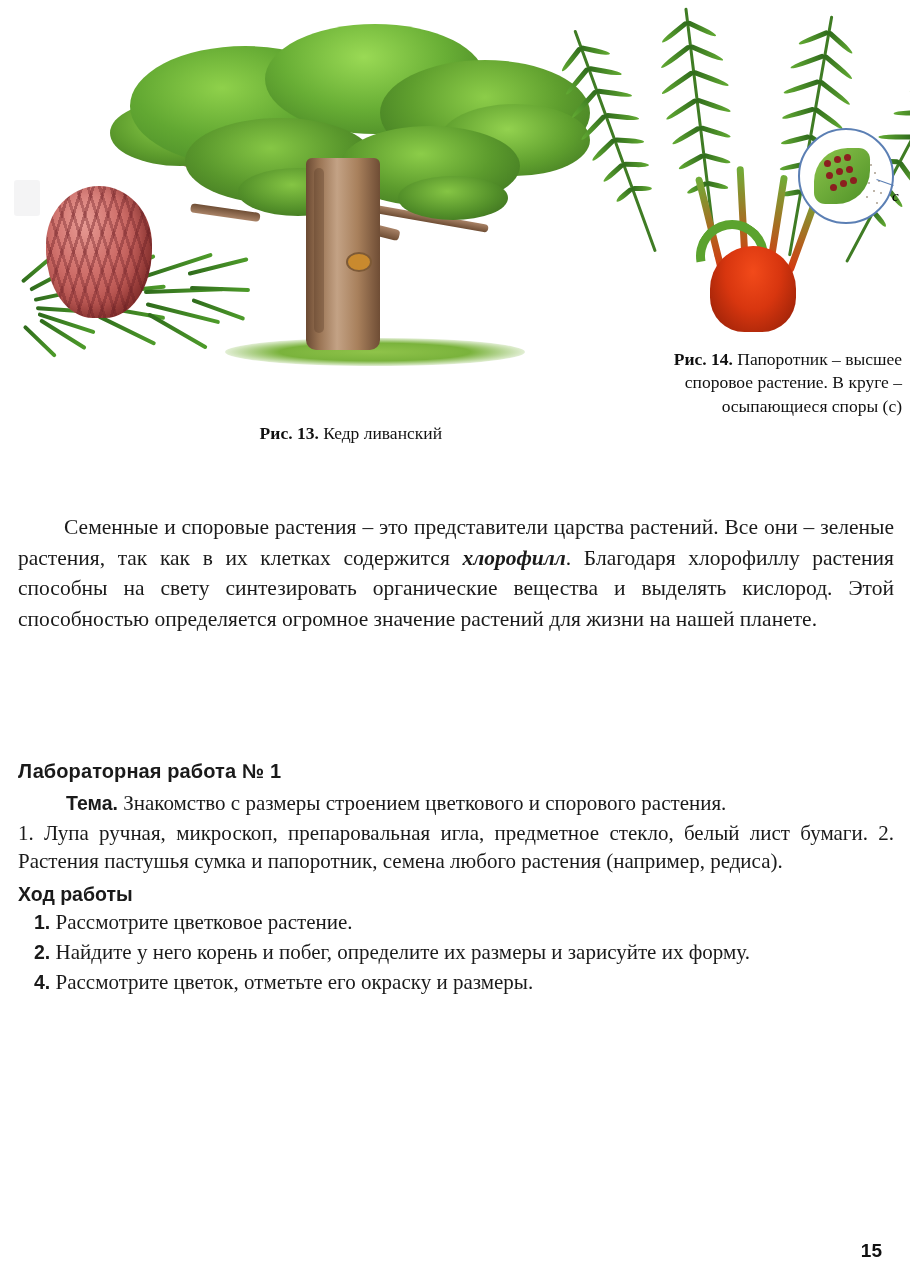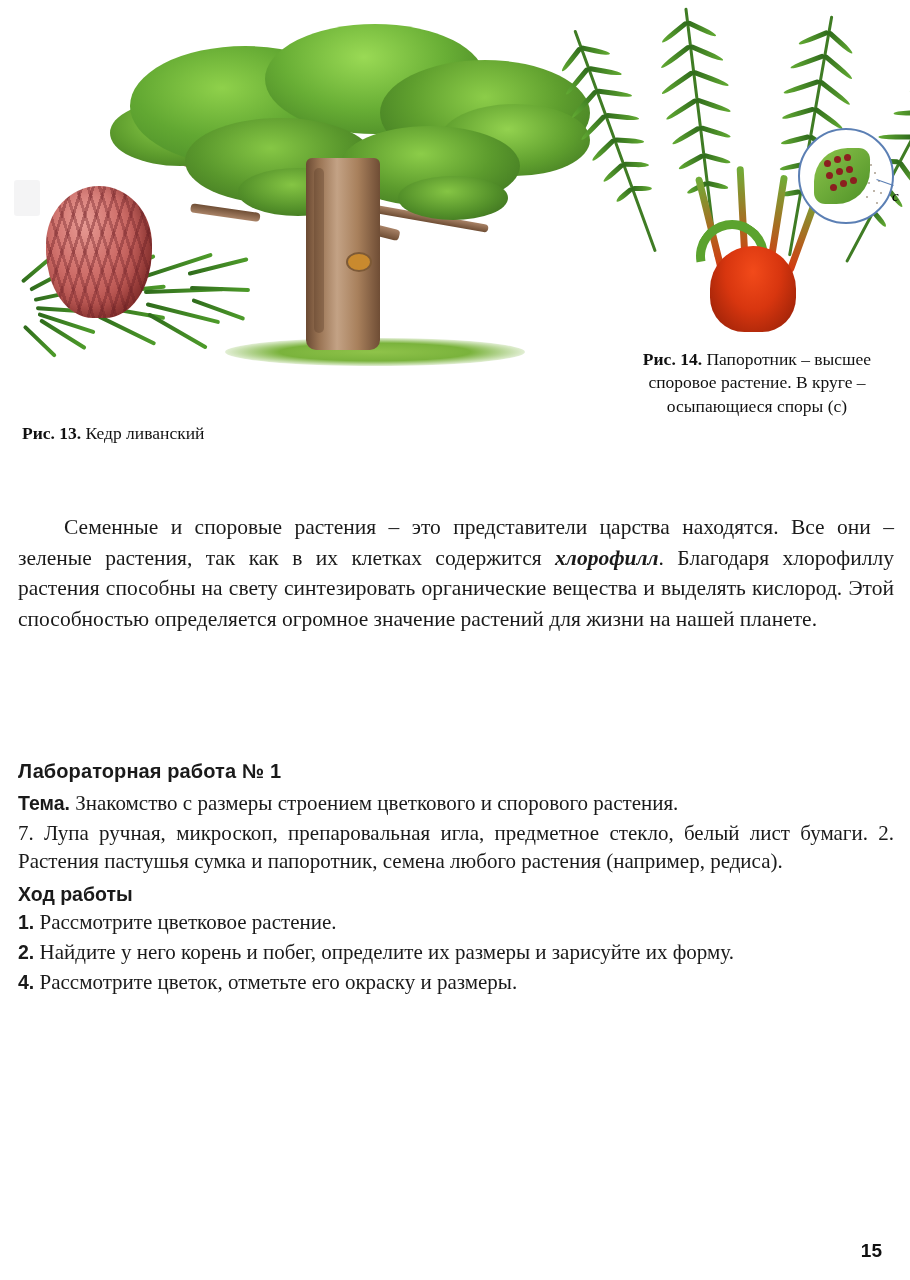--- a/index.html
+++ b/index.html
@@ -246,22 +246,22 @@
 
   
   .cap {
     position: absolute;
     font-family: "Liberation Serif", serif;
     font-size: 17.5px;
     line-height: 1.34;
     color: #111;
   }
   .cap b { font-weight: bold; }
-  .cap-13 { left: 22px; top: 422px; width: 420px; }
-  .cap-14 { left: 612px; top: 348px; width: 290px; text-align: center; }
+  .cap-13 { left: 22px; top: 422px; width: 420px; text-align: right; }
+  .cap-14 { left: 612px; top: 348px; width: 290px; text-align: right; }
 
   
   .body-text {
     position: absolute;
     left: 18px;
     top: 512px;
     width: 876px;
   }
   .para {
     font-family: "Liberation Serif", serif;
@@ -295,32 +295,33 @@
     font-family: "Liberation Serif", serif;
     font-size: 21px;
     line-height: 1.36;
     text-align: justify;
     margin: 0 0 1px 0;
   }
   .lab-line .lbl {
     font-family: "Liberation Sans", sans-serif;
     font-weight: bold;
     font-size: 19.5px;
+    margin-left: 48px;
   }
   .sub-head {
     font-family: "Liberation Sans", sans-serif;
     font-weight: bold;
     font-size: 19.5px;
     margin: 7px 0 2px 0;
   }
   .step {
     font-family: "Liberation Serif", serif;
     font-size: 21px;
     line-height: 1.38;
-    margin: 0 0 1px 0;
+    margin: 0 0 1px 16px;
     text-align: justify;
   }
   .step .num {
     font-family: "Liberation Sans", sans-serif;
     font-weight: bold;
     font-size: 19.5px;
   }
   .step.hang { padding-left: 26px; text-indent: -26px; }
 
   .page-num {
@@ -506,32 +507,32 @@
     <div class="cap cap-13">
       <b>Рис. 13.</b><span> Кедр ливанский</span>
     </div>
 
     <div class="cap cap-14">
       <b>Рис. 14.</b><span> Папоротник – высшее споровое растение. В круге – осыпающиеся споры (с)</span>
     </div>
   </div>
 
   <div class="body-text">
-    <p class="para"><span>Семенные и споровые растения – это представители царства находятся. Все они – зеленые растения, так как в их клетках содержится </span><b class="it">хлорофилл</b><span>. Благодаря хлорофиллу растения способны на свету синтезировать органические вещества и выделять кислород. Этой способностью определяется огромное значение растений для жизни на нашей планете.</span></p>
+    <p class="para"><span>Семенные и споровые растения – это представители царства растений. Все они – зеленые растения, так как в их клетках содержится </span><b class="it">хлорофилл</b><span>. Благодаря хлорофиллу растения способны на свету синтезировать органические вещества и выделять кислород. Этой способностью определяется огромное значение растений для жизни на нашей планете.</span></p>
   </div>
 
   <div class="lab">
     <div class="lab-title">Лабораторная работа № 1</div>
 
     <p class="lab-line">
       <span class="lbl">Тема.</span><span> Знакомство с размеры строением цветкового и спорового растения.</span>
     </p>
 
 
-    <p class="lab-line">7. Лупа ручная, микроскоп, препаровальная игла, предметное стекло, белый лист бумаги. 2. Растения пастушья сумка и папоротник, семена любого растения (например, редиса).</p>
+    <p class="lab-line">1. Лупа ручная, микроскоп, препаровальная игла, предметное стекло, белый лист бумаги. 2. Растения пастушья сумка и папоротник, семена любого растения (например, редиса).</p>
 
     <div class="sub-head">Ход работы</div>
 
     <p class="step hang">
       <span class="num">1.</span><span> Рассмотрите цветковое растение.</span>
     </p>
     <p class="step hang">
       <span class="num">2.</span><span> Найдите у него корень и побег, определите их размеры и зарисуйте их форму.</span>
     </p>
     <p class="step hang">

